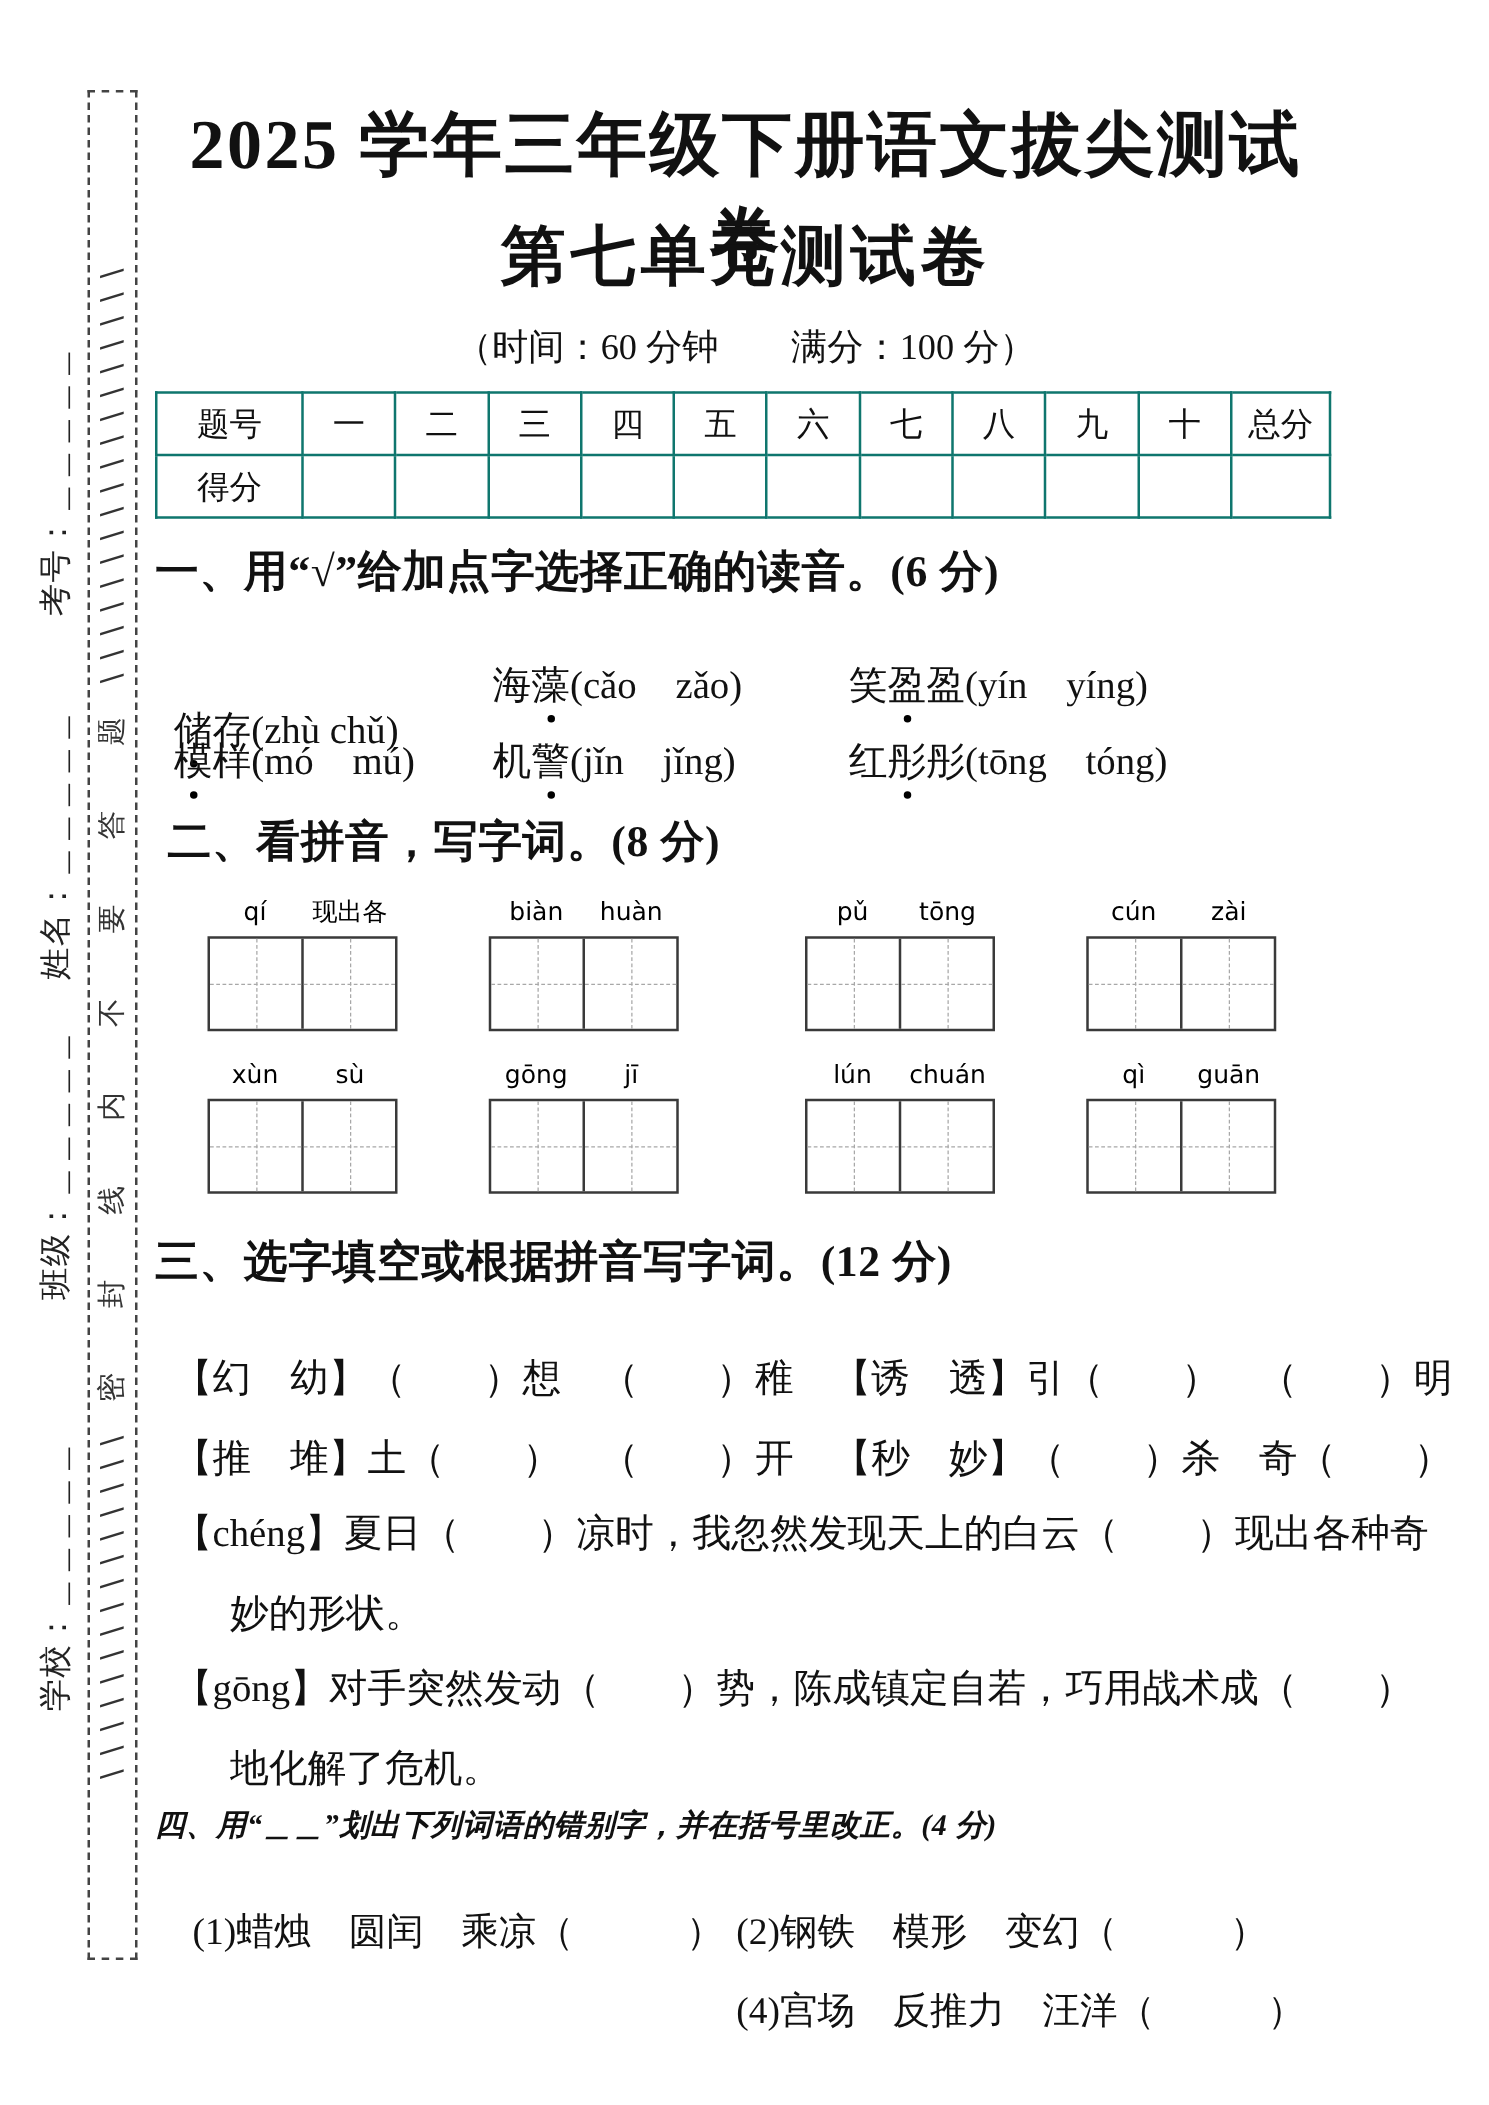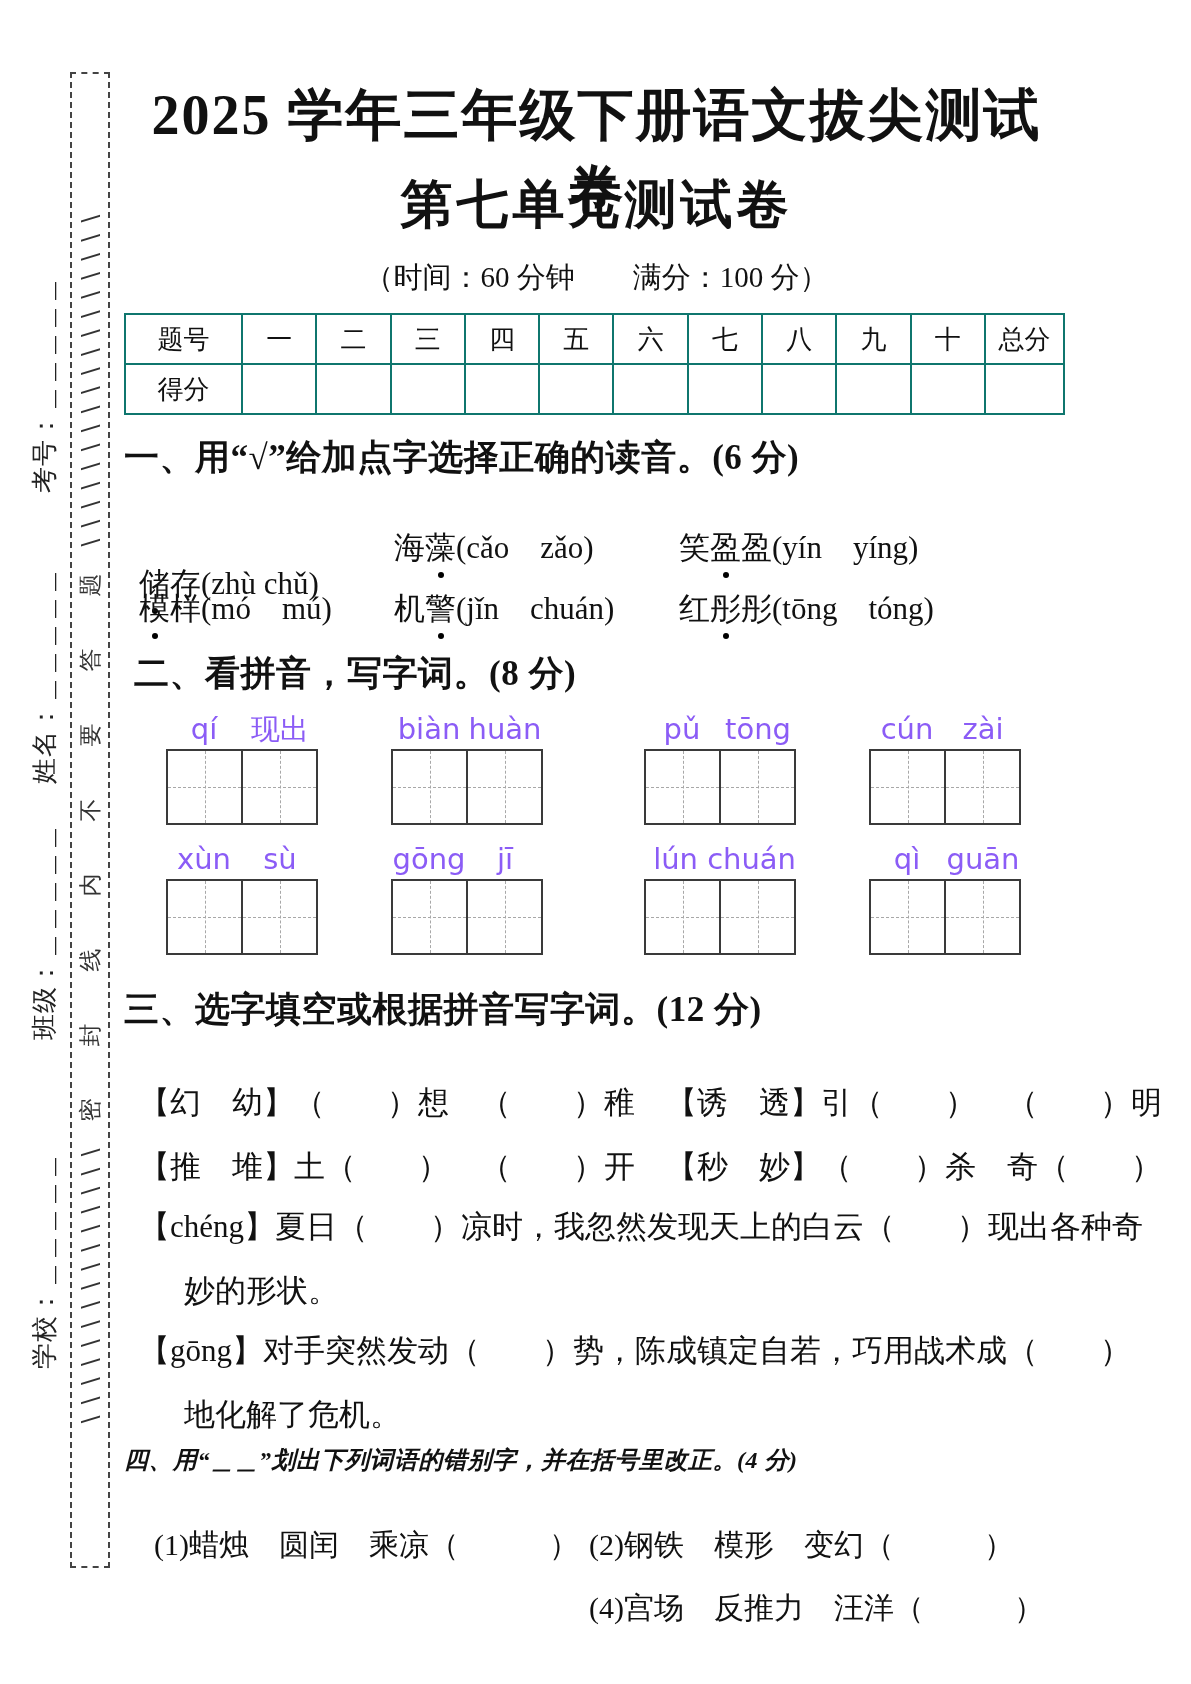--- a/index.html
+++ b/index.html
@@ -35,21 +35,21 @@
   .s3t{top:986px;}
   .s4t{top:1444px;font-size:24px;font-style:italic;}
   .s1row{position:absolute;left:0;width:100%;height:46px;font-size:31px;}
   .s1item{position:absolute;white-space:nowrap;}
   .emdot{position:relative;display:inline-block;}
   .emdot::after{content:"";position:absolute;left:50%;margin-left:-3px;bottom:-9px;
           width:6px;height:6px;border-radius:50%;background:#000;}
   .s2area{position:absolute;top:712px;left:0;width:100%;height:250px;}
   .pgroup{position:absolute;width:152px;}
   .pinyin-pair{position:absolute;top:0;left:0;width:152px;height:34px;display:flex;
-          font-family:"DejaVu Sans","Liberation Sans",sans-serif;font-size:29px;color:#8b5cf6;}
+          font-family:"DejaVu Sans","Liberation Sans",sans-serif;font-size:20px;color:#000000;}
   .pinyin-pair span{flex:1;text-align:center;line-height:34px;}
   .wbox{position:absolute;top:37px;left:0;width:152px;height:76px;
           border:2px solid #3a3a3a;display:flex;box-sizing:border-box;background:#fff;}
   .wbox::after{content:"";position:absolute;left:0;right:0;top:50%;
           border-top:1px dashed #a8a8a8;}
   .wcell{flex:1;position:relative;}
   .wcell:first-child{border-right:2px solid #3a3a3a;}
   .wcell::before{content:"";position:absolute;top:0;bottom:0;left:50%;
           border-left:1px dashed #a8a8a8;}
   .s3line{position:absolute;left:15px;white-space:nowrap;font-size:31px;height:46px;}
@@ -112,21 +112,21 @@
     </table>
 
     <div class="sec-title s1t">一、用“√”给加点字选择正确的读音。(6 分)</div>
     <div class="s1row" id="s1r0" style="top:527px;">
         <span class="s1item" style="left: 15px; margin-top: 36px;"><span class="emdot">储</span><span>存</span><span>(zhù chǔ)</span></span>
         <span class="s1item" style="left: 270px;"><span>海</span><span class="emdot">藻</span><span>(cǎo　zǎo)</span></span>
         <span class="s1item" style="left: 555px;"><span>笑</span><span class="emdot">盈</span><span>盈</span><span>(yín　yíng)</span></span>
       </div>
     <div class="s1row" id="s1r1" style="top:588px;">
         <span class="s1item" style="left: 15px;"><span class="emdot">模</span><span>样</span><span>(mó　mú)</span></span>
-        <span class="s1item" style="left: 270px;"><span>机</span><span class="emdot">警</span><span>(jǐn　chuán)</span></span>
+        <span class="s1item" style="left: 270px;"><span>机</span><span class="emdot">警</span><span>(jǐn　jǐng)</span></span>
         <span class="s1item" style="left: 555px;"><span>红</span><span class="emdot">彤</span><span>彤</span><span>(tōng　tóng)</span></span>
       </div>
 
     <div class="sec-title s2t">二、看拼音，写字词。(8 分)</div>
     <div class="s2area" id="s2area">
         <div class="pgroup" style="left: 42px; top: 0px;">
           <div class="pinyin-pair">
             <span>qí</span>
             <span>现出各种奇</span>
           </div>

